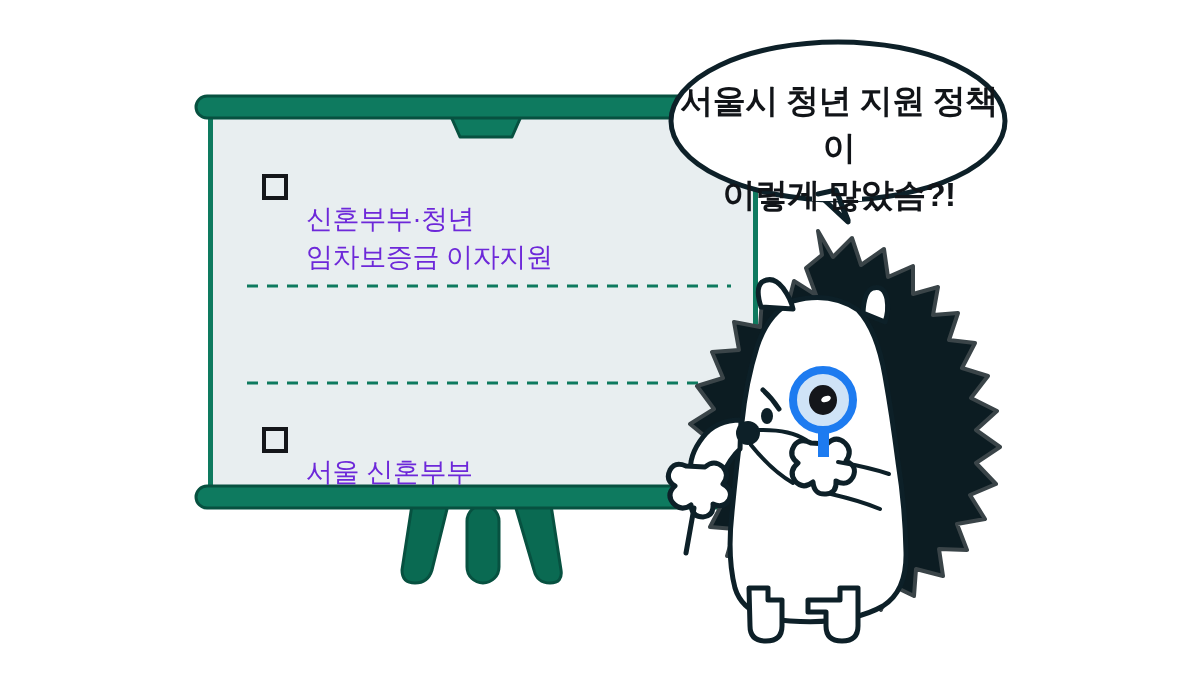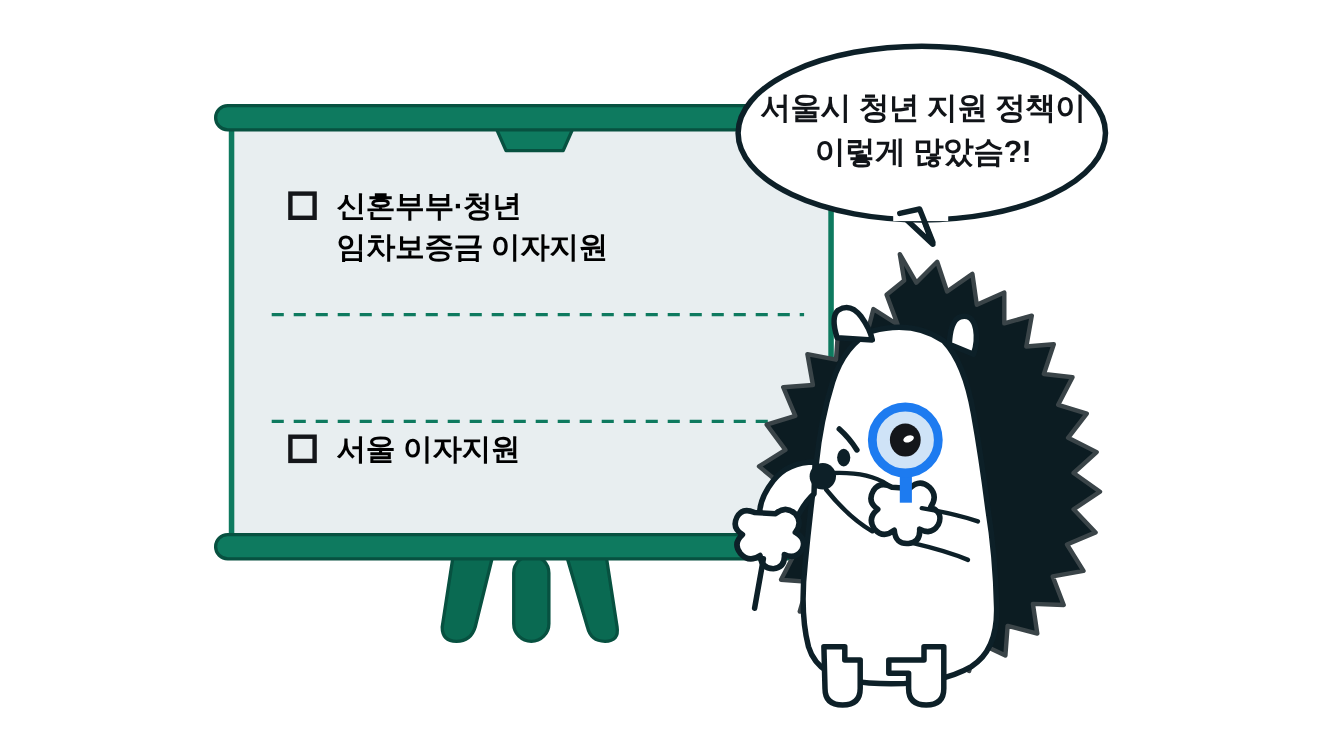--- a/index.html
+++ b/index.html
@@ -45,37 +45,38 @@
   .checkbox {
     width: 26px;
     height: 26px;
     border: 4px solid #14161a;
     background: transparent;
     flex: 0 0 auto;
     margin-top: 6px;
   }
   .check-label {
     font-size: 27px;
-    font-weight: 700;
+    font-weight: 400;
     line-height: 1.42;
-    color: #000000;
+    color: #6d28d9;
     letter-spacing: -0.4px;
     white-space: pre-line;
+    margin-top: 32px;
   }
   .row-1 { margin-bottom: 0px; }
   .spacer-a { height: 74px; }
   .spacer-b { height: 70px; }
 
   .bubble-text {
     position: absolute;
     left: 680px;
     top: 78px;
     width: 318px;
     text-align: center;
-    font-size: 28px;
+    font-size: 33px;
     font-weight: 700;
     line-height: 1.42;
     color: #111418;
     letter-spacing: -0.6px;
     white-space: pre-line;
   }
 </style>
 </head>
 <body>
 
@@ -198,20 +199,20 @@
 임차보증금 이자지원</span>
       </div>
 
       <div class="spacer-a"></div>
 
 
       <div class="spacer-b"></div>
 
       <div class="check-row">
         <span class="checkbox"></span>
-        <span class="check-label">서울 이자지원</span>
+        <span class="check-label">서울 신혼부부</span>
       </div>
     </div>
 
     <div class="bubble-text">서울시 청년 지원 정책이
 이렇게 많았슴?!</div>
   </div>
 </div>
 
 </body></html>

